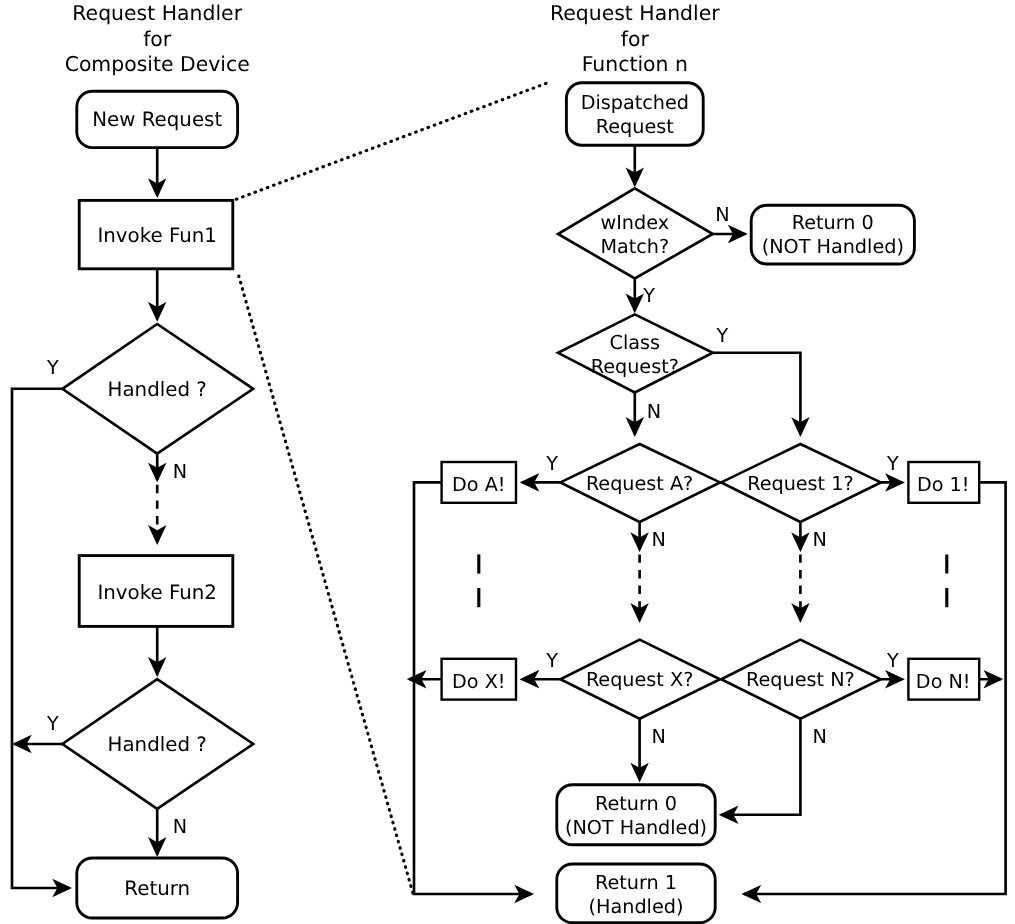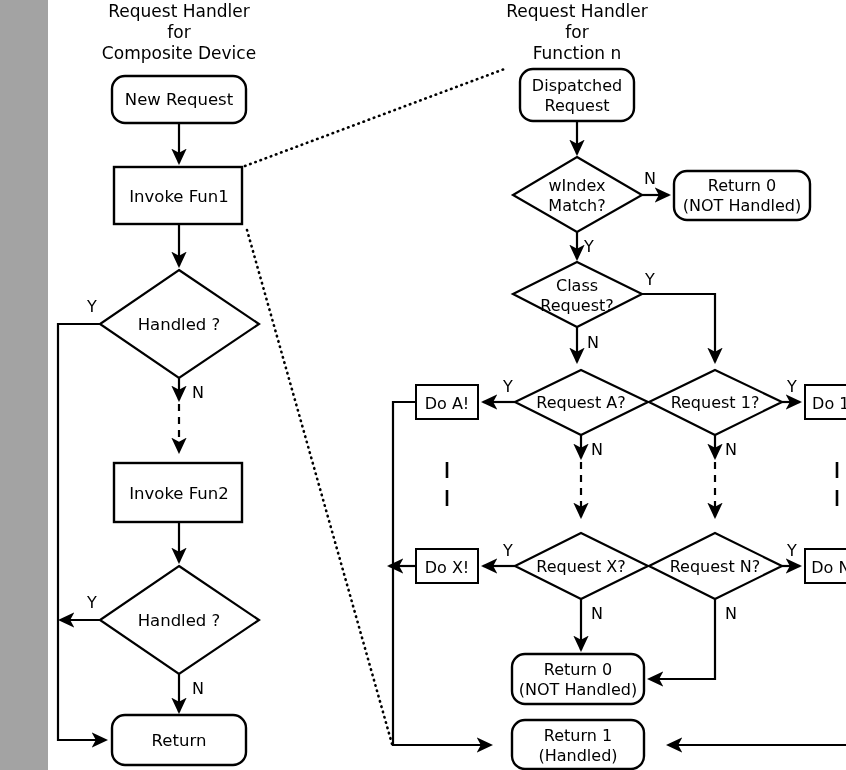--- a/index.html
+++ b/index.html
@@ -4,23 +4,22 @@
 <style>
   html, body {
     margin: 0;
     padding: 0;
     background: #ffffff;
   }
   #canvas-root {
     position: relative;
     width: 710px;
     height: 770px;
-    background: #a3a3a3;
+    background: #e5e5e5;
     font-family: "DejaVu Sans", "Liberation Sans", sans-serif;
-    padding-left: 48px;
   }
   svg#flow {
     display: block;
     width: 846px;
     height: 770px;
   }
   .node-shape {
     fill: #ffffff;
     stroke: #000000;
     stroke-width: 2.4;

